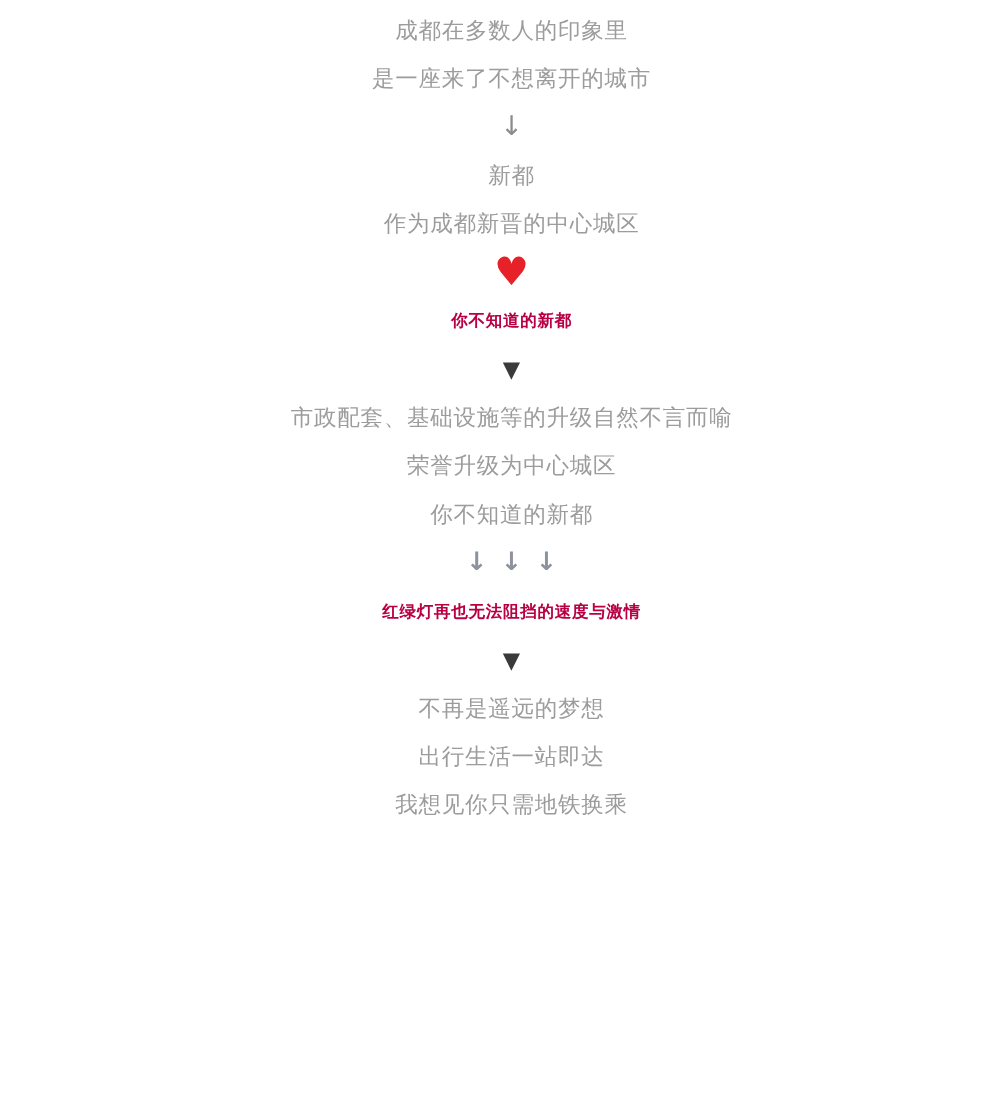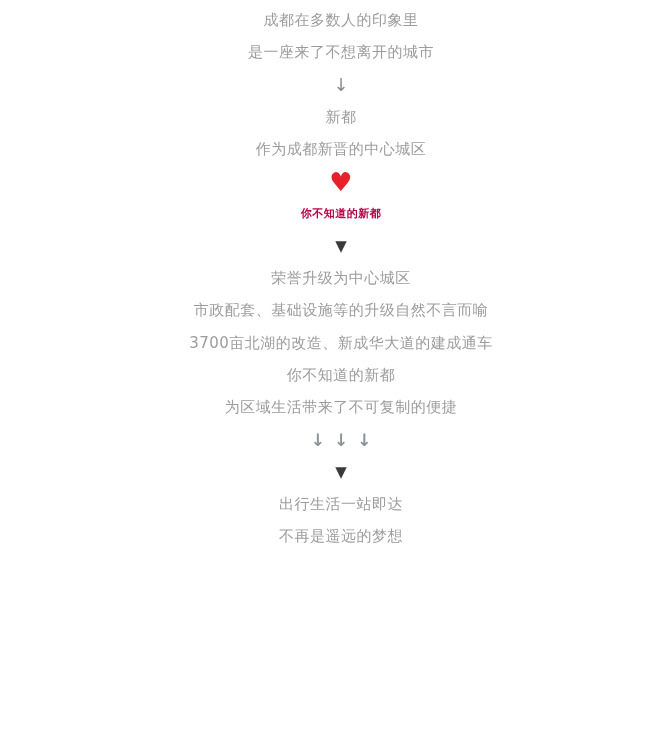--- a/index.html
+++ b/index.html
@@ -87,34 +87,34 @@
     <div class="line">
       <span class="heart">♥</span>
     </div>
 
     <h3 class="line red-heading">你不知道的新都</h3>
 
     <div class="line">
       <span class="triangle">▼</span>
     </div>
 
+    <p class="line gray">市政配套、基础设施等的升级自然不言而喻</p>
     <p class="line gray">荣誉升级为中心城区</p>
-    <p class="line gray">市政配套、基础设施等的升级自然不言而喻</p>
-    <p class="line gray">3700亩北湖的改造、新成华大道的建成通车</p>
     <p class="line gray">你不知道的新都</p>
-    <p class="line gray">为区域生活带来了不可复制的便捷</p>
 
     <div class="line arrows3">
       <span>↓</span>
       <span>↓</span>
       <span>↓</span>
     </div>
 
+    <h3 class="line red-heading">红绿灯再也无法阻挡的速度与激情</h3>
 
     <div class="line">
       <span class="triangle">▼</span>
     </div>
 
+    <p class="line gray">不再是遥远的梦想</p>
     <p class="line gray">出行生活一站即达</p>
-    <p class="line gray">不再是遥远的梦想</p>
+    <p class="line gray">我想见你只需地铁换乘</p>
 
   </div>
 </div>
 
 </body></html>

